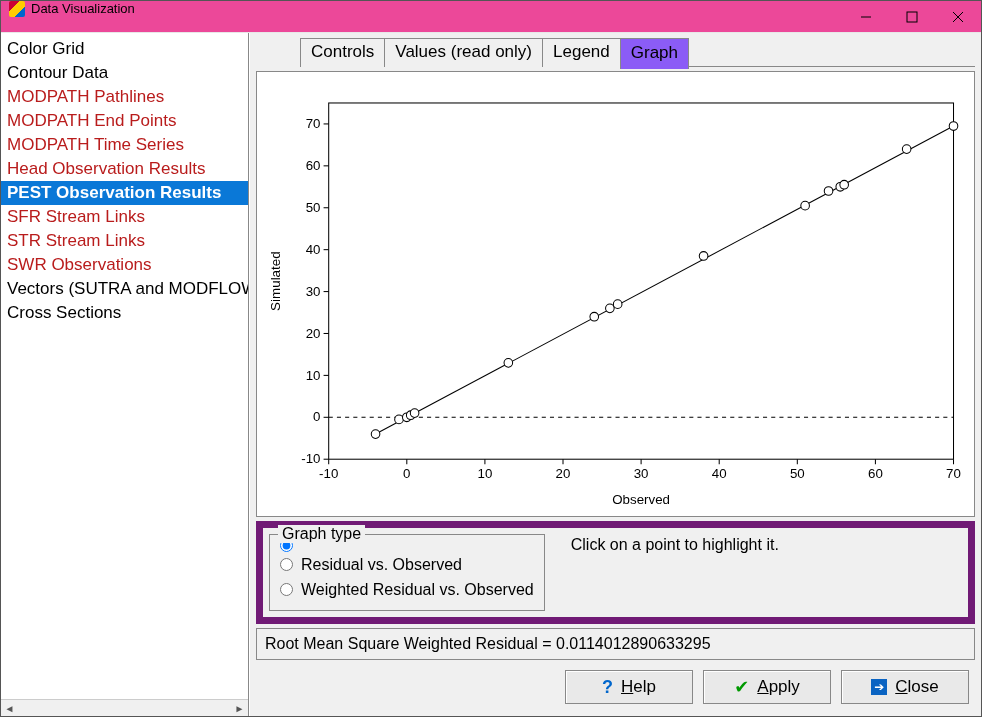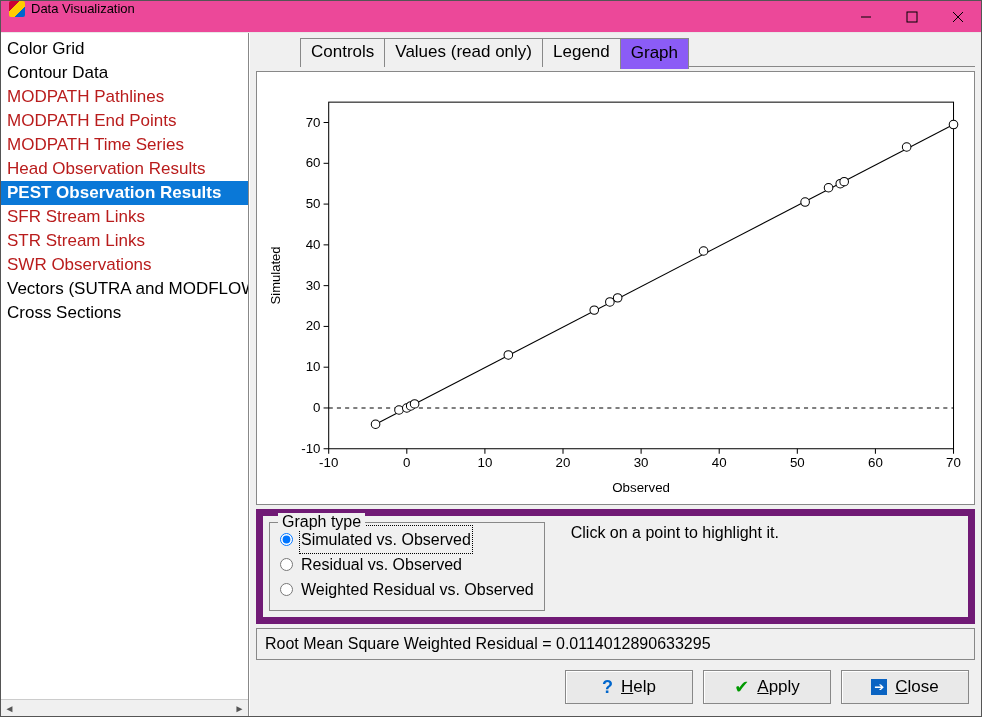--- a/index.html
+++ b/index.html
@@ -171,21 +171,20 @@
             <circle cx="680" cy="52.323529411764696" r="4.2" fill="#fff" stroke="#000"></circle>
           </svg>
       </div>
 
       <div class="lower">
         <div class="groupbox">
           <div class="legend">Graph type</div>
           <div id="radios">
               <div class="radio-row">
                 <input type="radio" name="gt" checked="" style="">
-                <label class="sel">Simulated vs. Observed</label>
               </div>
               <div class="radio-row">
                 <input type="radio" name="gt" style="">
                 <label>Residual vs. Observed</label>
               </div>
               <div class="radio-row">
                 <input type="radio" name="gt" style="">
                 <label>Weighted Residual vs. Observed</label>
               </div>
             </div>

